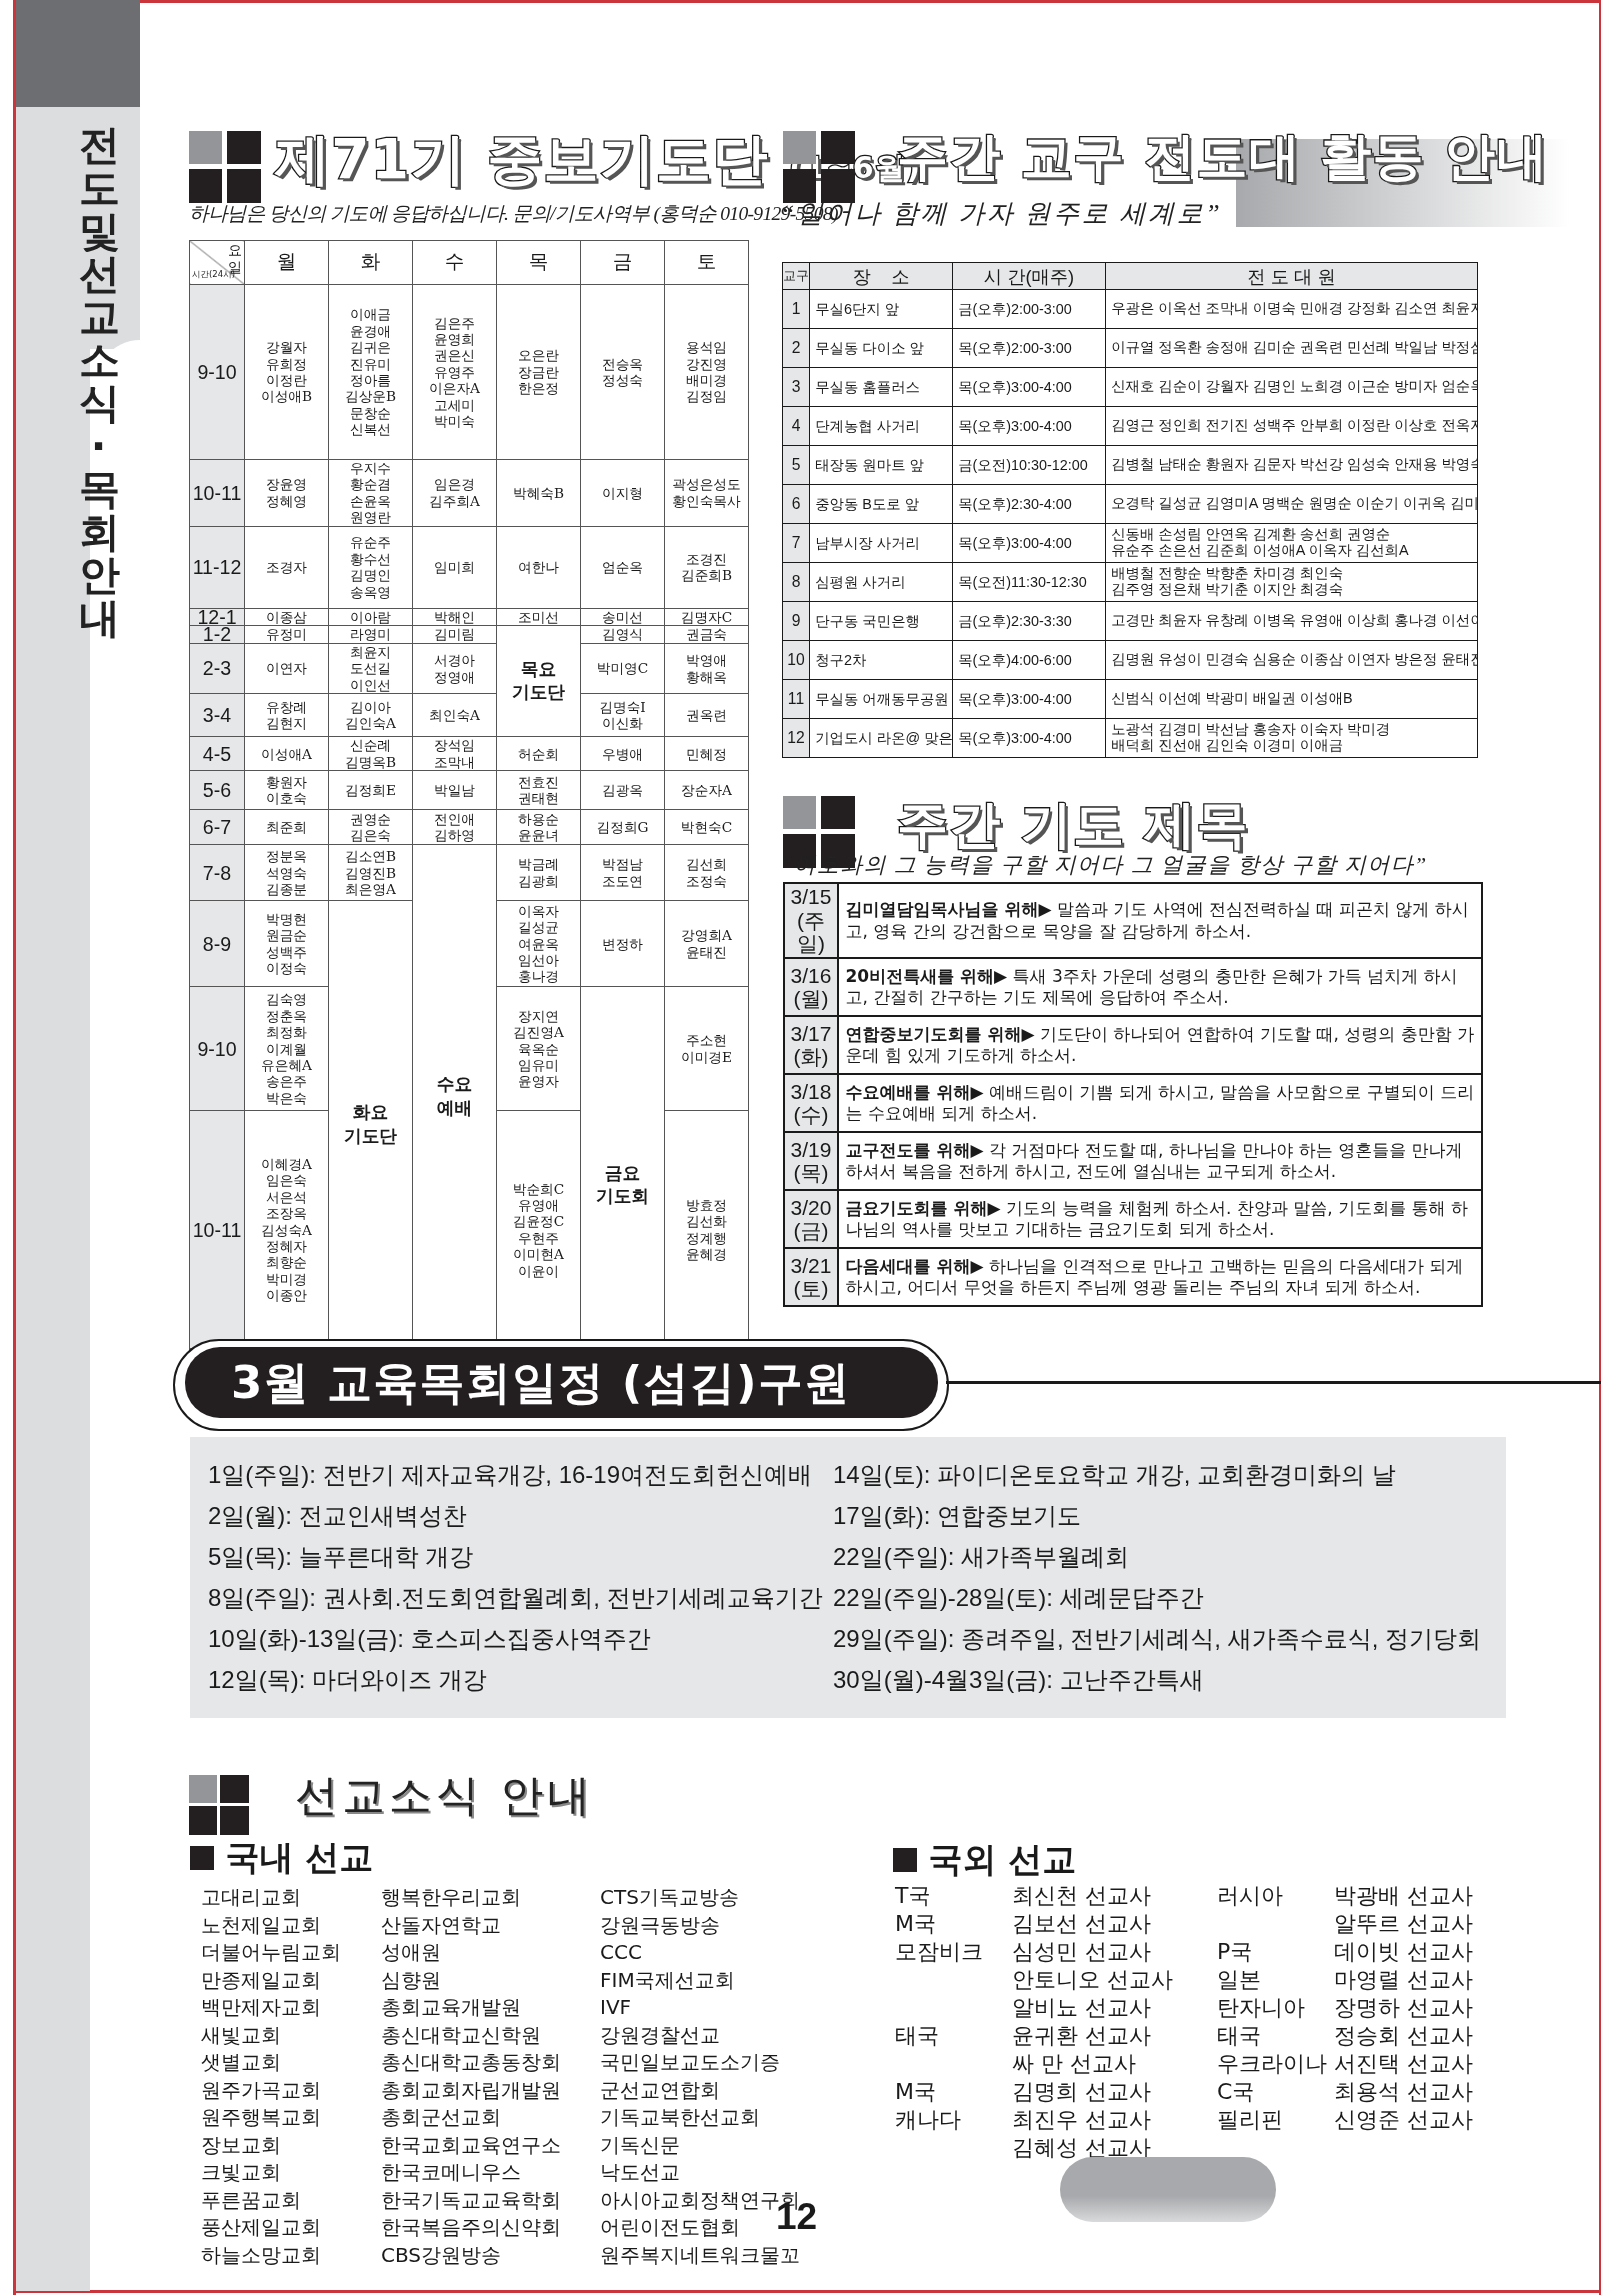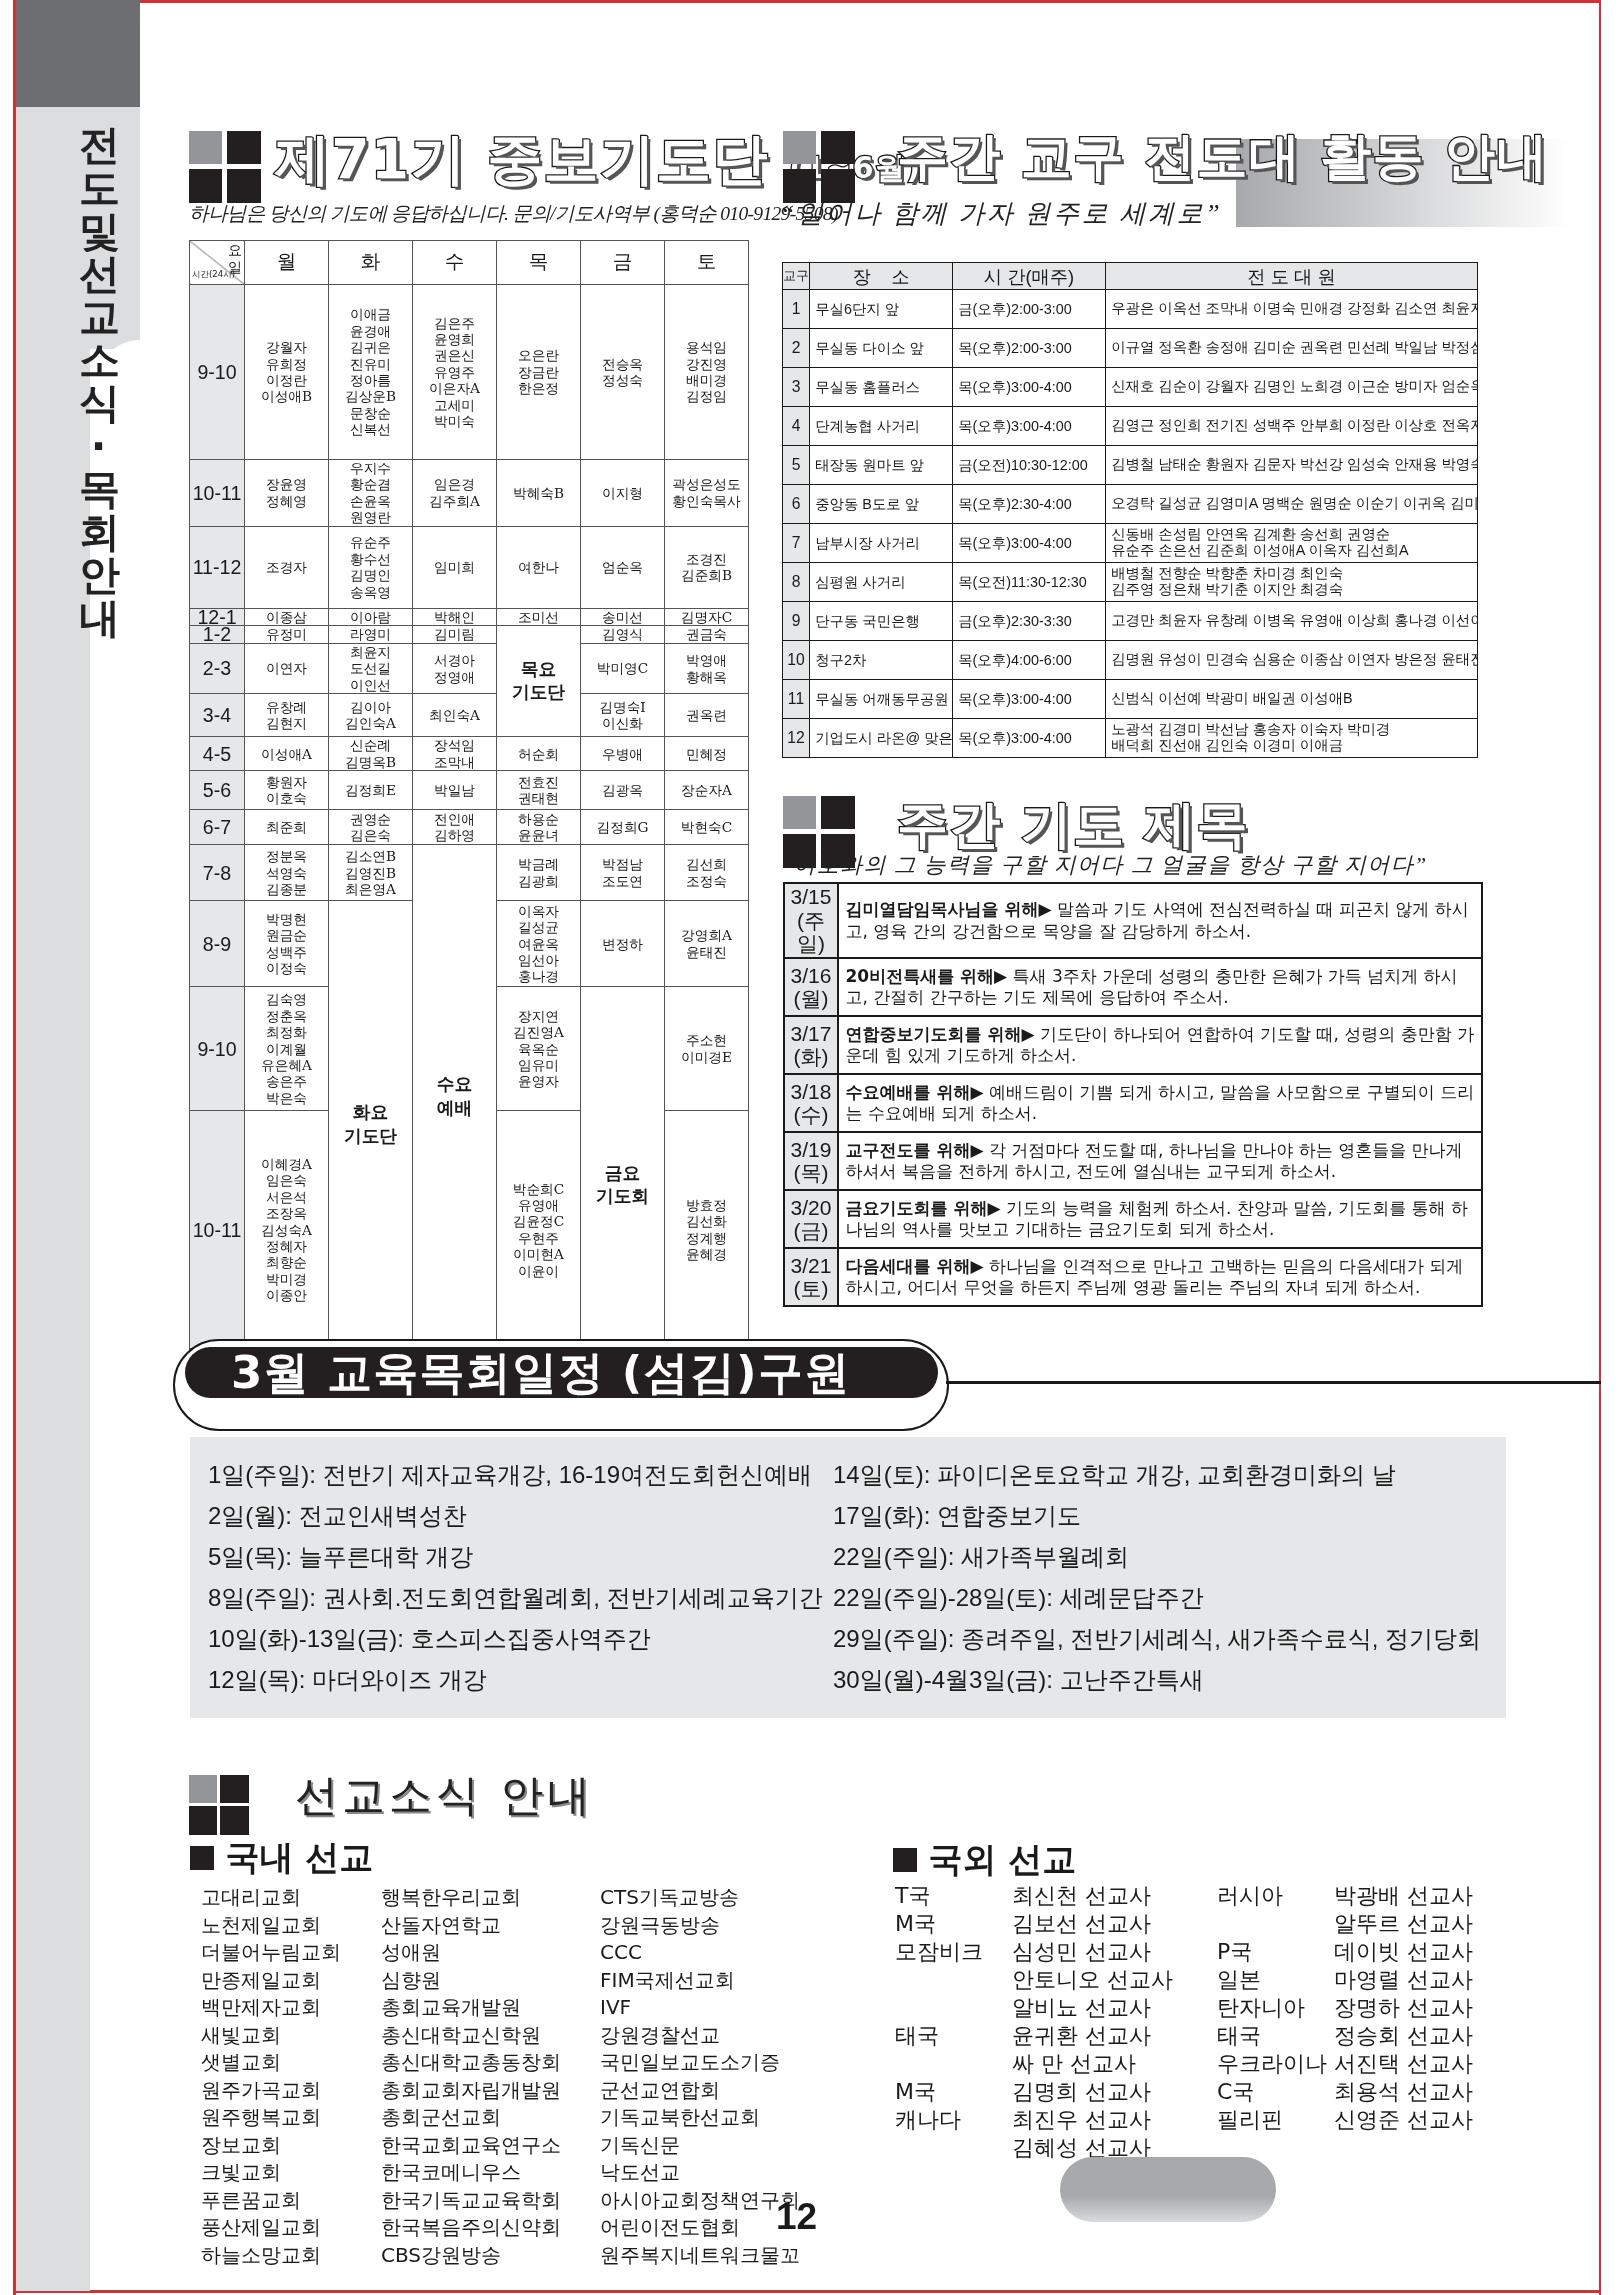--- a/index.html
+++ b/index.html
@@ -44,21 +44,21 @@
   .etable td.mem{line-height:15.7px;}
   .etable td.mem span{display:block;}
   .grad-box{left:1236px;top:139px;width:334px;height:88px;background:linear-gradient(to right,#a7a9ac,#ffffff);}
   
   .topics{position:absolute;left:783px;top:882px;width:700px;table-layout:fixed;}
   .topics td{border:2px solid #1a1a1a;padding:2.6px 6.5px;font-size:17px;line-height:21.6px;vertical-align:middle;}
   .topics td.date{background:#e6e7e8;text-align:center;font-size:21px;line-height:23.6px;width:47px;padding:1.3px;font-family:"Liberation Sans",sans-serif;}
   .topics b{font-weight:bold;}
   
   .banner-outer{left:173px;top:1339px;width:772px;height:88px;border:2px solid #1a1a1a;border-radius:46px;background:#fff;}
-  .banner-inner{left:185px;top:1347px;width:753px;height:51px;background:#231f20;border-radius:35px;color:#fff;font-size:45px;font-weight:bold;display:flex;align-items:center;padding-left:46px;box-sizing:border-box;letter-spacing:1.3px;}
+  .banner-inner{left:185px;top:1347px;width:753px;height:71px;background:#231f20;border-radius:35px;color:#fff;font-size:45px;font-weight:bold;display:flex;align-items:center;padding-left:46px;box-sizing:border-box;letter-spacing:1.3px;}
   .banner-line{left:946px;top:1381px;width:655px;height:2.6px;background:#1a1a1a;}
   .sched-box{left:190px;top:1437px;width:1316px;height:281px;background:#e6e7e8;}
   .sched-col{position:absolute;font-size:24px;line-height:41px;white-space:nowrap;font-family:"Liberation Sans",sans-serif;}
   .sched-col div{height:41px;}
   
   .sub-head{font-size:34px;font-weight:bold;display:flex;align-items:center;white-space:nowrap;}
   .sub-head .blk{display:inline-block;width:23.6px;height:23.6px;background:#231f20;margin-right:11.8px;}
   .dom-col{position:absolute;font-size:20px;line-height:27.5px;white-space:nowrap;margin-left:8px;}
   .dom-col div{height:27.5px;text-align:justify;text-align-last:justify;}
   .ovs{position:absolute;font-size:22px;line-height:28px;white-space:nowrap;}

